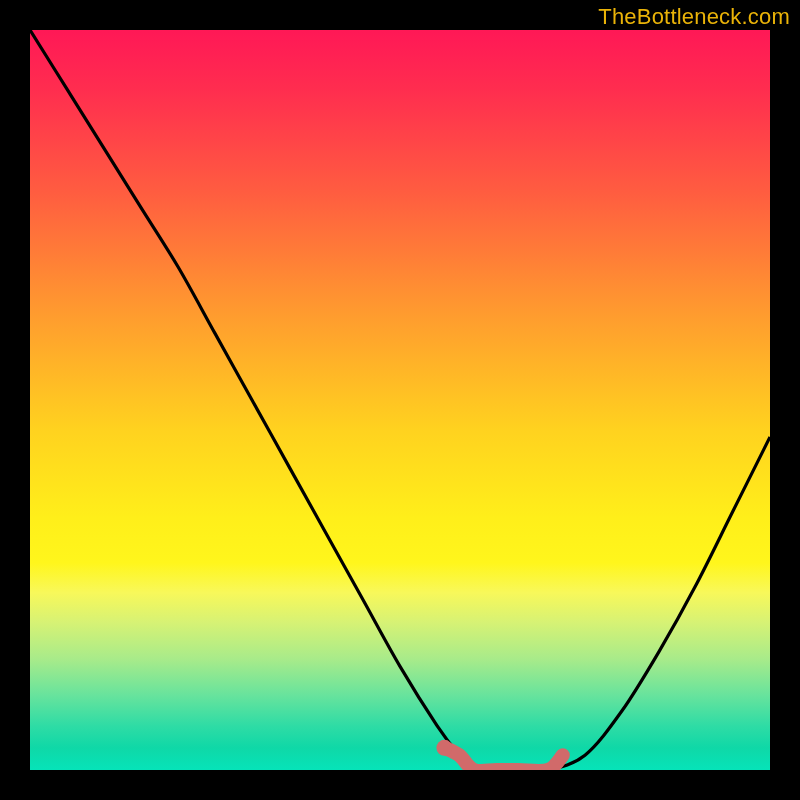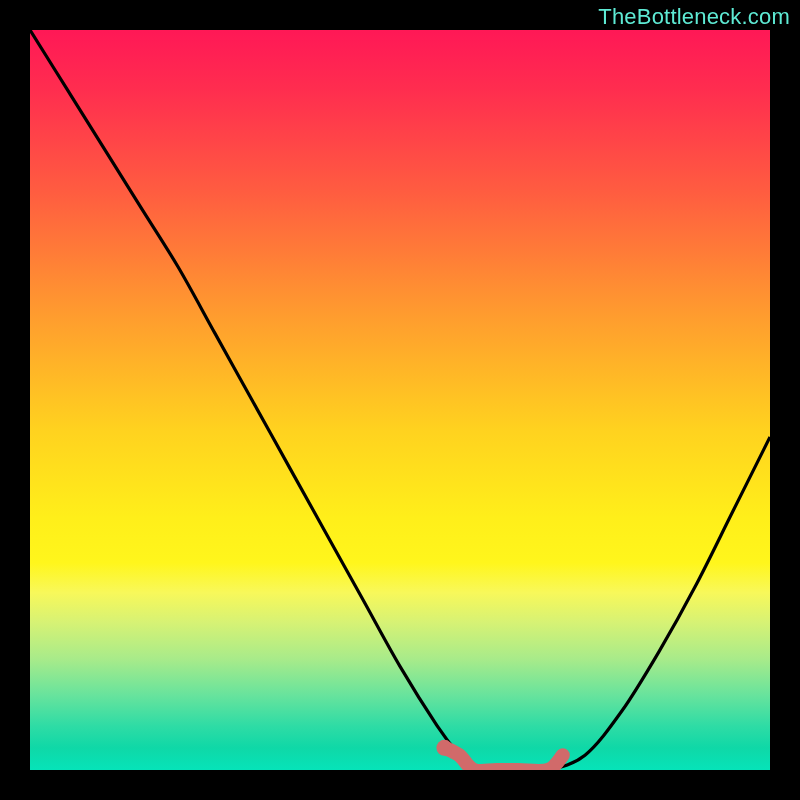--- a/index.html
+++ b/index.html
@@ -14,21 +14,21 @@
   .frame {
     position: relative;
     width: 800px;
     height: 800px;
     background: #000;
   }
   .watermark {
     position: absolute;
     top: 4px;
     right: 10px;
-    color: #5eead4;
+    color: #eab308;
     font-size: 22px;
     letter-spacing: 0.2px;
     z-index: 5;
   }
   .plot-bg {
     position: absolute;
     left: 30px;
     top: 30px;
     width: 740px;
     height: 740px;

